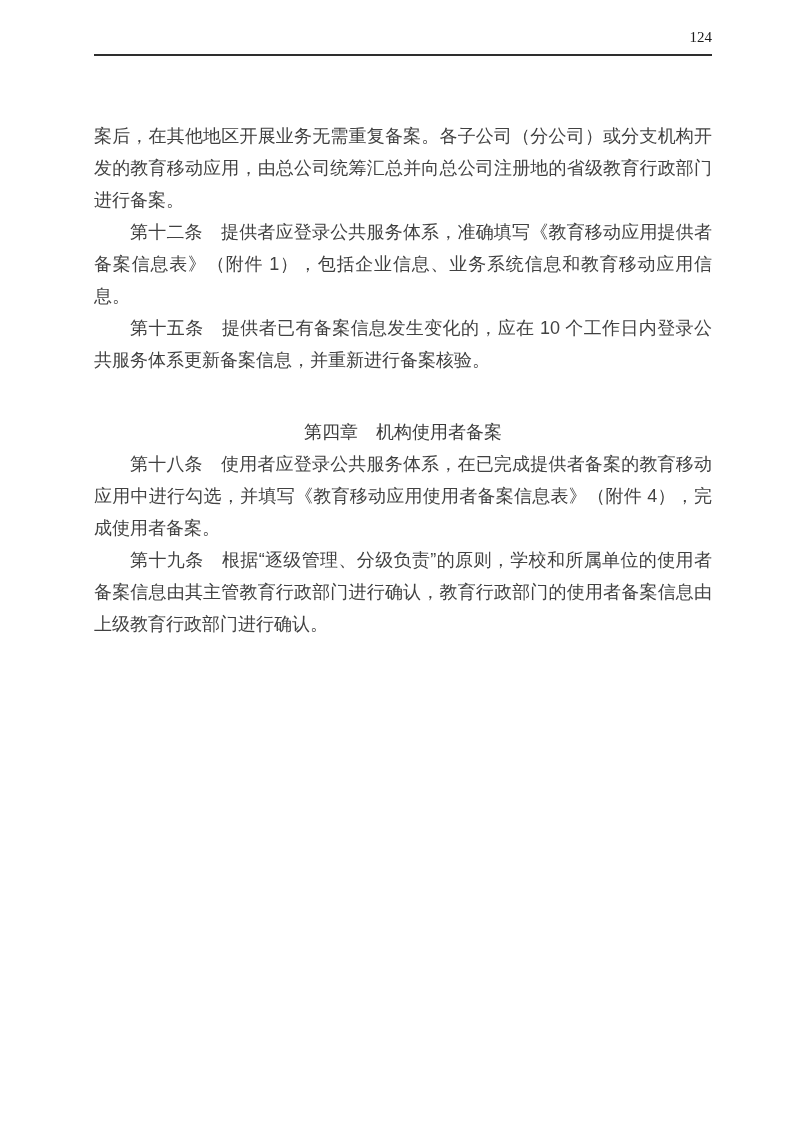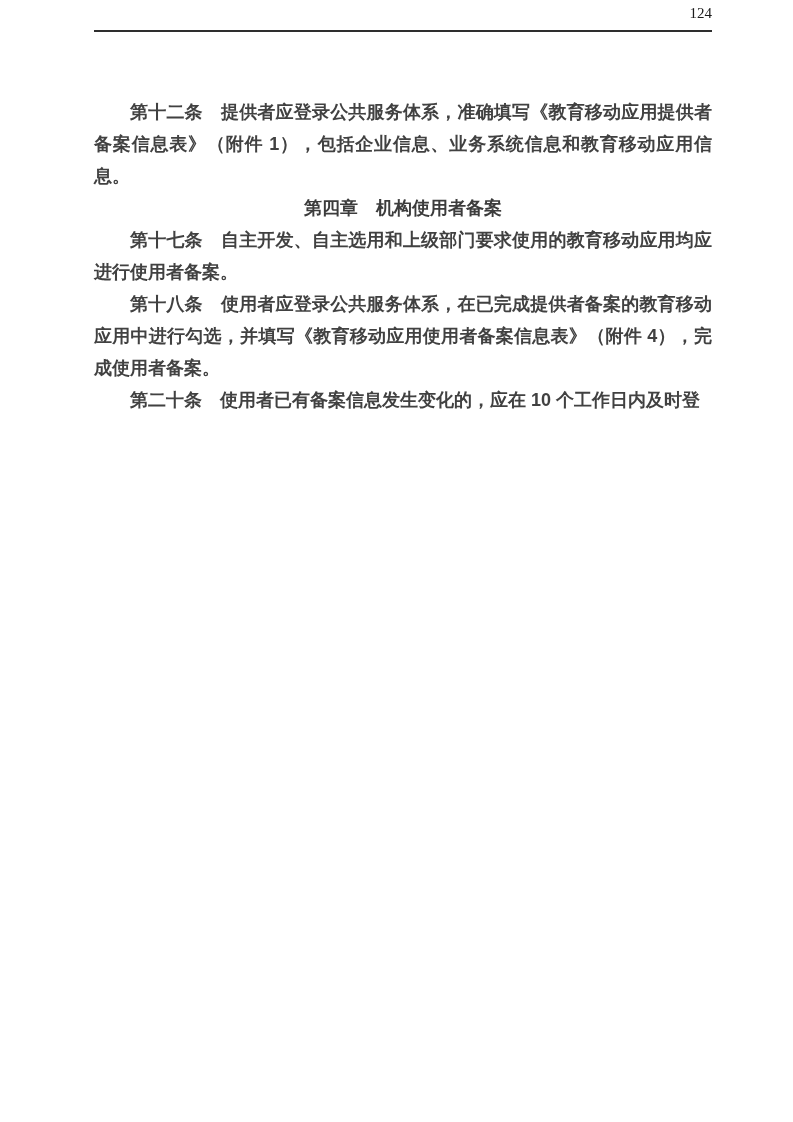--- a/index.html
+++ b/index.html
@@ -12,20 +12,21 @@
     width: 793px;
     height: 1122px;
     background: #ffffff;
     overflow: hidden;
     font-family: "Liberation Sans", sans-serif;
   }
   .page-header {
     padding: 4px 81px 0 64px;
     height: 24px;
     box-sizing: content-box;
+    margin-top: 24px;
   }
   .page-number {
     text-align: right;
     font-family: "Liberation Serif", serif;
     font-size: 15px;
     line-height: 18px;
     color: #1b1b1b;
   }
   .header-rule {
     margin: 2px 81px 0 94px;
@@ -41,37 +42,38 @@
     font-size: 18px;
     line-height: 32px;
     color: #414141;
     text-align: justify;
     text-justify: inter-ideograph;
     letter-spacing: 0;
     word-break: break-all;
   }
   .para.indent {
     text-indent: 36px; 
-    font-weight: bold;
   }
   .para.heading {
-    font-weight: bold;
+    font-weight: normal;
     text-align: center;
     text-indent: 0;
     color: #3c3c3c;
+    margin-top: 40px;
   }
 </style>
 </head>
 <body>
 
 <div class="page">
   <div class="page-header">
     <div class="page-number">124</div>
   </div>
   <hr class="header-rule">
   <div class="doc-body">
+      <p class="para">案后，在其他地区开展业务无需重复备案。各子公司（分公司）或分支机构开发的教育移动应用，由总公司统筹汇总并向总公司注册地的省级教育行政部门进行备案。</p>
       <p class="para indent">第十二条　提供者应登录公共服务体系，准确填写《教育移动应用提供者备案信息表》（附件 1），包括企业信息、业务系统信息和教育移动应用信息。</p>
+      <p class="para indent">第十五条　提供者已有备案信息发生变化的，应在 10 个工作日内登录公共服务体系更新备案信息，并重新进行备案核验。</p>
       <p class="para heading">第四章　机构使用者备案</p>
-      <p class="para indent">第十七条　自主开发、自主选用和上级部门要求使用的教育移动应用均应进行使用者备案。</p>
       <p class="para indent">第十八条　使用者应登录公共服务体系，在已完成提供者备案的教育移动应用中进行勾选，并填写《教育移动应用使用者备案信息表》（附件 4），完成使用者备案。</p>
-      <p class="para indent">第二十条　使用者已有备案信息发生变化的，应在 10 个工作日内及时登</p>
+      <p class="para indent">第十九条　根据“逐级管理、分级负责”的原则，学校和所属单位的使用者备案信息由其主管教育行政部门进行确认，教育行政部门的使用者备案信息由上级教育行政部门进行确认。</p>
     </div>
 </div>
 
 </body></html>

